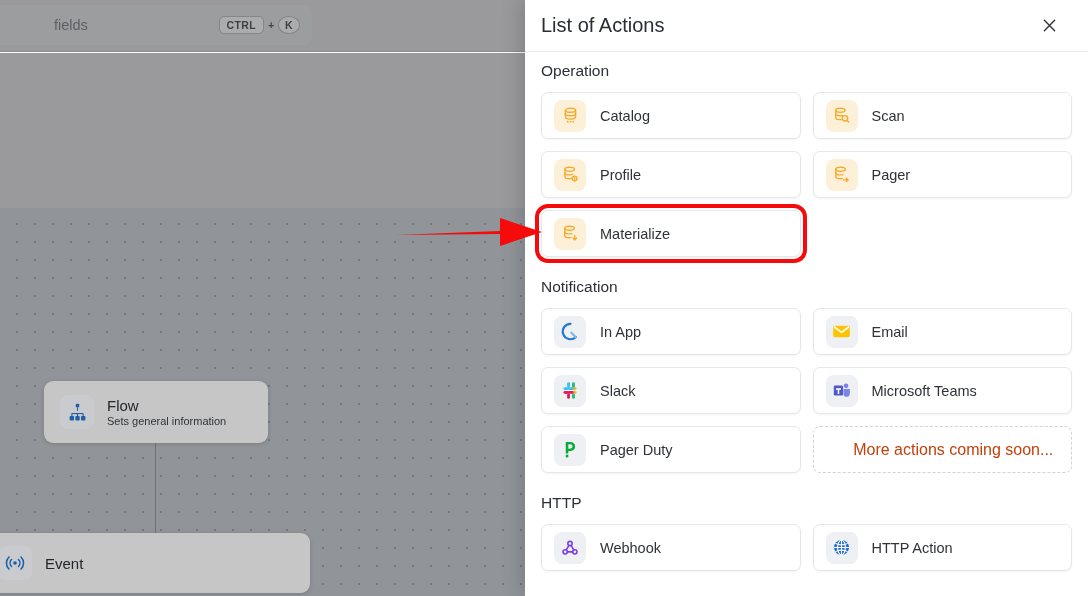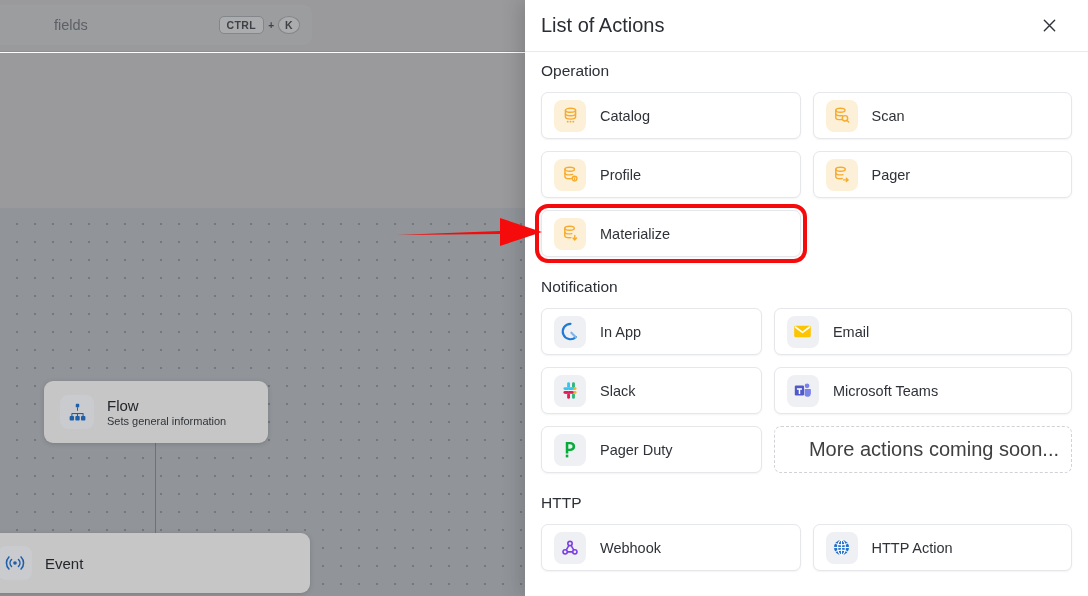--- a/index.html
+++ b/index.html
@@ -187,22 +187,22 @@
     white-space: nowrap;
   }
 
   .card.placeholder {
     border: 1px dashed #d0d2d6;
     box-shadow: none;
     justify-content: center;
     cursor: default;
   }
   .card.placeholder .card-label {
-    color: #404040;
-    font-size: 20px;
+    color: #c2410c;
+    font-size: 16px;
     padding-left: 22px;
   }
 
   .tile {
     width: 32px; height: 32px;
     border-radius: 8px;
     flex: 0 0 auto;
     display: flex; align-items: center; justify-content: center;
   }
   .tile-amber { background: #fdf0d8; }

